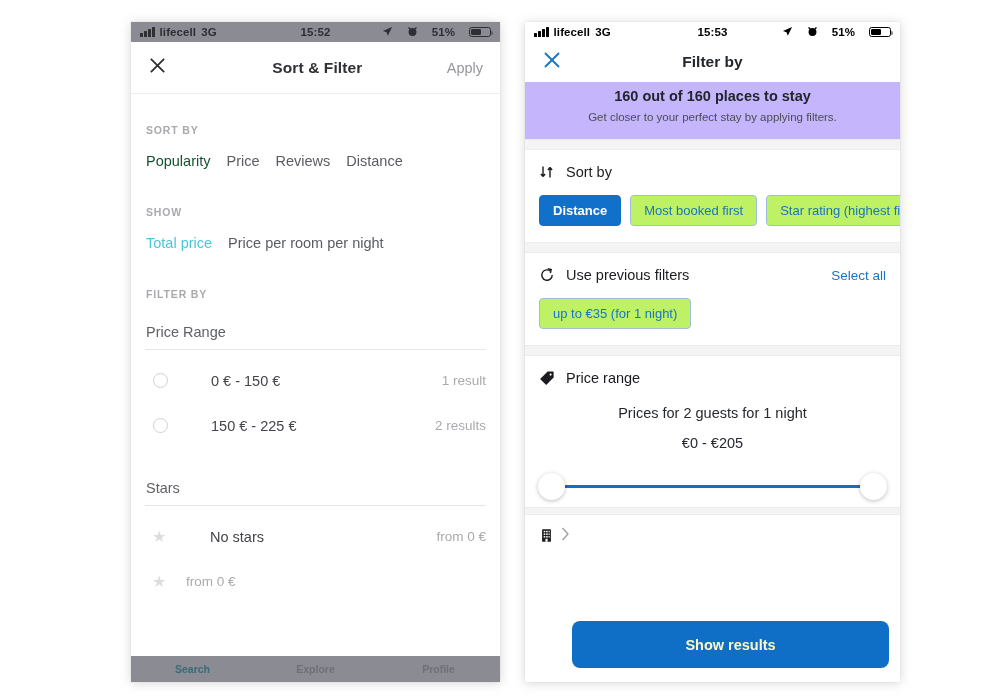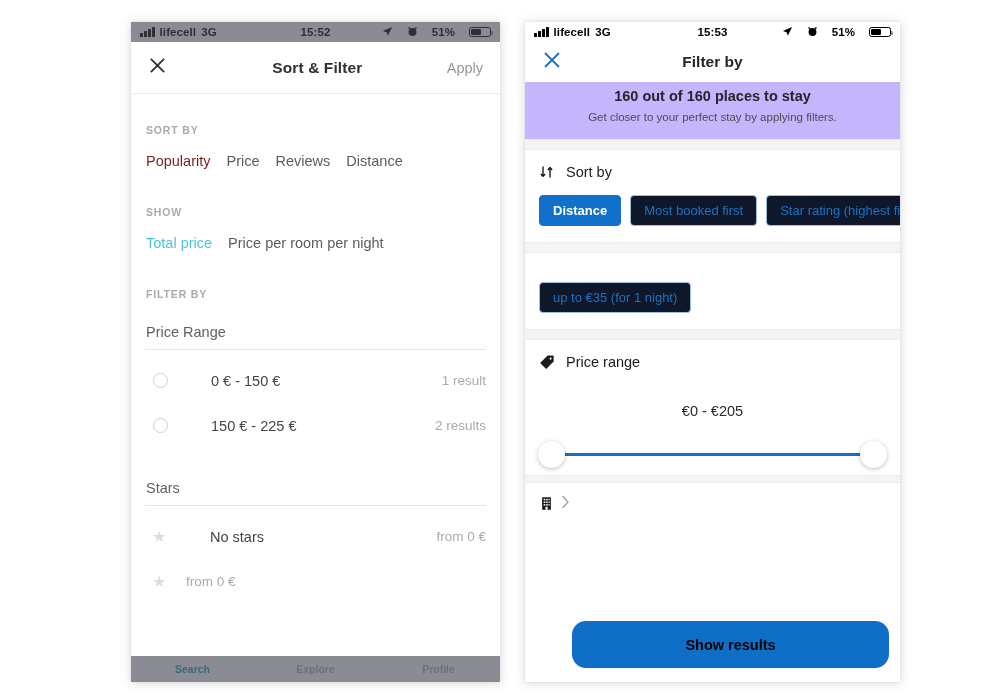--- a/index.html
+++ b/index.html
@@ -88,39 +88,39 @@
            border-bottom: 1px solid #ececed; }
   .r-section { background: #fff; padding: 14px 0 16px; }
   .r-sechead { display: flex; align-items: center; padding: 0 14px; }
   .r-icon { width: 22px; flex: 0 0 22px; color: #1b1c1f; display: flex;
             align-items: center; justify-content: flex-start; }
   .r-sectitle { font-size: 14.5px; color: #1b1c1f; flex: 1 1 auto; padding-left: 5px; }
   .r-link { font-size: 13.5px; color: #1a73c4; flex: 0 0 auto; }
 
   .r-chips { display: flex; gap: 9px; padding: 15px 0 0 14px; white-space: nowrap; }
   .chip { border: 1px solid #9dbfdd; border-radius: 4px; padding: 7px 13px;
-          font-size: 13px; color: #1a73c4; background: #0f172a; flex: 0 0 auto; }
+          font-size: 13px; color: #1a73c4; background: #bef264; flex: 0 0 auto; }
   .chip.on { background: #1170c9; border-color: #1170c9; color: #fff; font-weight: bold; }
 
   .r-price-center { text-align: center; padding-top: 19px; }
   .r-price-1 { font-size: 14.5px; color: #26292e; }
   .r-price-2 { font-size: 14.5px; color: #26292e; margin-top: 14px; }
   .slider { position: relative; height: 30px; margin: 20px 13px 0; }
   .slider .track { position: absolute; left: 10px; right: 10px; top: 14px; height: 2.5px;
                    background: #1170c9; border-radius: 2px; }
   .slider .knob { position: absolute; top: 2px; width: 27px; height: 27px; background: #fff;
                   border-radius: 50%; box-shadow: 0 1px 4px rgba(0,0,0,.26); }
   .slider .knob.lo { left: 0; }
   .slider .knob.hi { right: 0; }
 
   .r-listrow { display: flex; align-items: center; padding: 0 14px; height: 40px; background:#fff; }
   .r-chev { color: #9b9da2; font-size: 14px; flex: 0 0 auto; }
 
   .r-cta { position: absolute; left: 11px; right: 11px; bottom: 14px; height: 47px;
-           background: #0f6fc6; color: #000000; border-radius: 14px; border: 0;
+           background: #0f6fc6; color: #fef9c3; border-radius: 8px; border: 0;
            font-size: 14.5px; font-weight: bold; font-family: "Liberation Sans", sans-serif;
            display: flex; align-items: center; justify-content: center; margin-left: 36px; }
 </style>
 </head>
 <body>
 
 <div id="stage">
 
   <div class="phone" id="phone-left">
 
@@ -162,21 +162,21 @@
           </svg>
       </div>
       <div class="l-title">Sort &amp; Filter</div>
       <div class="l-apply">Apply</div>
     </div>
 
     <div class="l-body">
 
       <div class="l-sectlabel">SORT BY</div>
       <div class="l-tabs">
-        <span class="sel" style="color:#7f1d1d">Popularity</span>
+        <span class="sel" style="color:#14532d">Popularity</span>
         <span>Price</span>
         <span>Reviews</span>
         <span>Distance</span>
       </div>
 
       <div class="l-sectlabel" style="padding-top:37px">SHOW</div>
       <div class="l-tabs">
         <span style="color:#4cc4da">Total price</span>
         <span>Price per room per night</span>
       </div>
@@ -282,38 +282,49 @@
       <div class="r-chips">
         <span class="chip on">Distance</span>
         <span class="chip">Most booked first</span>
         <span class="chip">Star rating (highest fi</span>
       </div>
     </div>
 
     <div class="r-gap"></div>
 
     <div class="r-section">
+      <div class="r-sechead">
+        <span class="r-icon">
+          <svg width="16" height="16" viewBox="0 0 16 16">
+            <path d="M13.2 8a5.2 5.2 0 1 1-1.6-3.7" stroke="#1b1c1f" stroke-width="1.4" fill="none"></path>
+            <path d="M8.2 2.1h3.6v3.6" stroke="#1b1c1f" stroke-width="1.4" fill="none" transform="rotate(14 10 4)"></path>
+          </svg>
+        </span>
+        <span class="r-sectitle">Use previous filters</span>
+        <span class="r-link">Select all</span>
+      </div>
       <div class="r-chips">
         <span class="chip">up to €35 (for 1 night)</span>
       </div>
     </div>
 
     <div class="r-gap"></div>
 
     <div class="r-section" style="padding-bottom:6px">
       <div class="r-sechead">
         <span class="r-icon">
           <svg width="16" height="16" viewBox="0 0 16 16">
             <path d="M8.6 1.6H14a.6.6 0 0 1 .6.6v5.4L7.2 15 1.1 8.9z" fill="#1b1c1f"></path>
             <circle cx="11.6" cy="4.6" r="1.05" fill="#fff"></circle>
           </svg>
         </span>
         <span class="r-sectitle">Price range</span>
       </div>
       <div class="r-price-center">
+        <div class="r-price-1">Prices for 2 guests for 1 night</div>
         <div class="r-price-2">€0 - €205</div>
       </div>
       <div class="slider">
         <div class="track"></div>
         <div class="knob lo"></div>
         <div class="knob hi"></div>
       </div>
     </div>
 
     <div class="r-gap" style="height:8px"></div>

